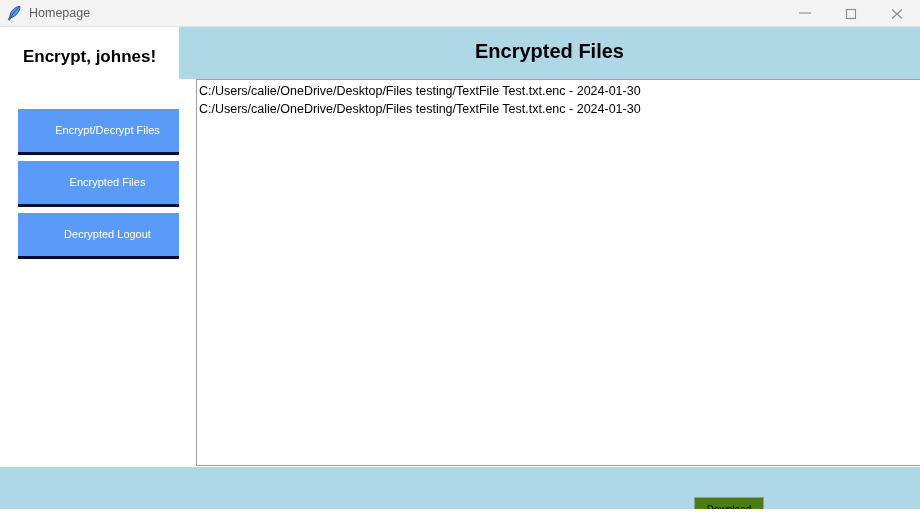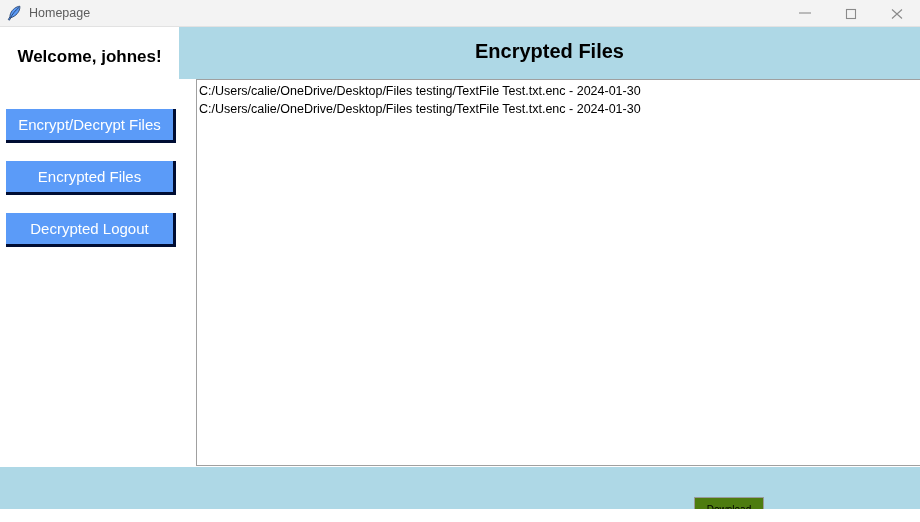--- a/index.html
+++ b/index.html
@@ -65,33 +65,33 @@
     left: 0; top: 20px;
     width: 179px;
     text-align: center;
     font-size: 17px;
     font-weight: bold;
     color: #000000;
     white-space: nowrap;
   }
   .navbtn {
     position: absolute;
-    left: 6px;
+    left: 18px;
     width: 163px;
     height: 27px;
     background: #5b9bf8;
     color: #ffffff;
-    font-size: 15px;
+    font-size: 11px;
     line-height: 27px;
     text-align: center;
     border: none;
     border-right: 3px solid #000d33;
     border-bottom: 3px solid #000d33;
     box-sizing: content-box;
-    padding: 2px;
+    padding: 8px;
     cursor: pointer;
     font-family: "Liberation Sans", sans-serif;
     white-space: nowrap;
     overflow: hidden;
   }
   .navbtn-0 { top: 82px; }
   .navbtn-1 { top: 134px; }
   .navbtn-2 { top: 186px; }
 
   .logoutbtn {
@@ -207,21 +207,21 @@
         </svg>
     </span>
     <span class="wbtn wbtn-close">
       <svg width="16" height="12" viewBox="0 0 16 12">
           <path d="M3 1.5 L13 10.5 M13 1.5 L3 10.5" stroke="#8a8a8a" stroke-width="1.1"></path>
         </svg>
     </span>
   </div>
 
   <div class="sidebar">
-    <div class="welcome">Welcome, johnes!</div>
+    <div class="welcome">Encrypt, johnes!</div>
 
     <button class="navbtn navbtn-0">Encrypt/Decrypt Files</button>
     <button class="navbtn navbtn-1">Encrypted Files</button>
     <button class="navbtn navbtn-2">Decrypted Logout</button>
 
     <button class="logoutbtn">Logout</button>
   </div>
 
   <div class="content">
 

